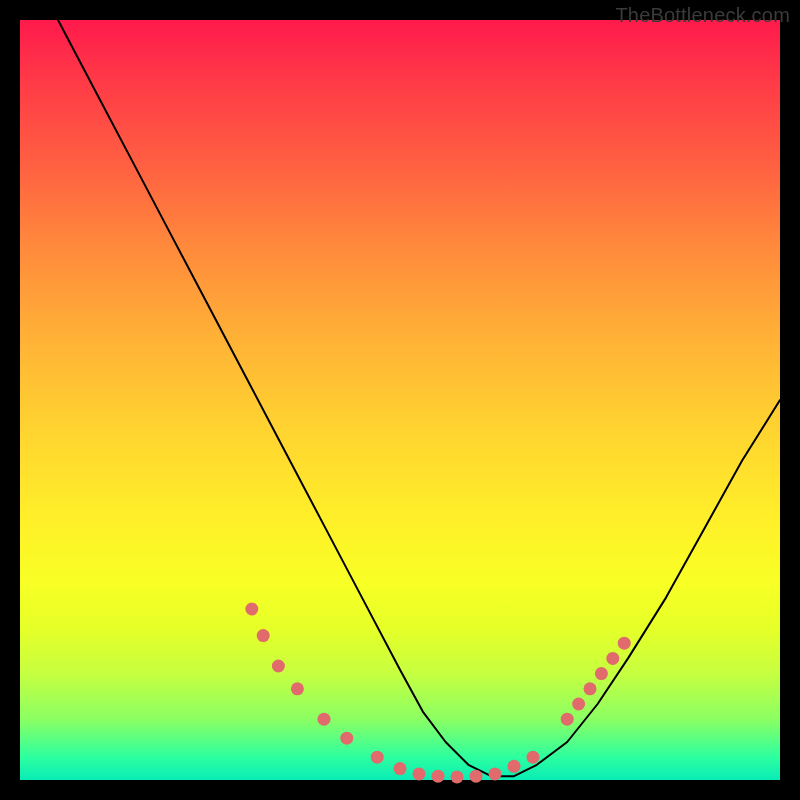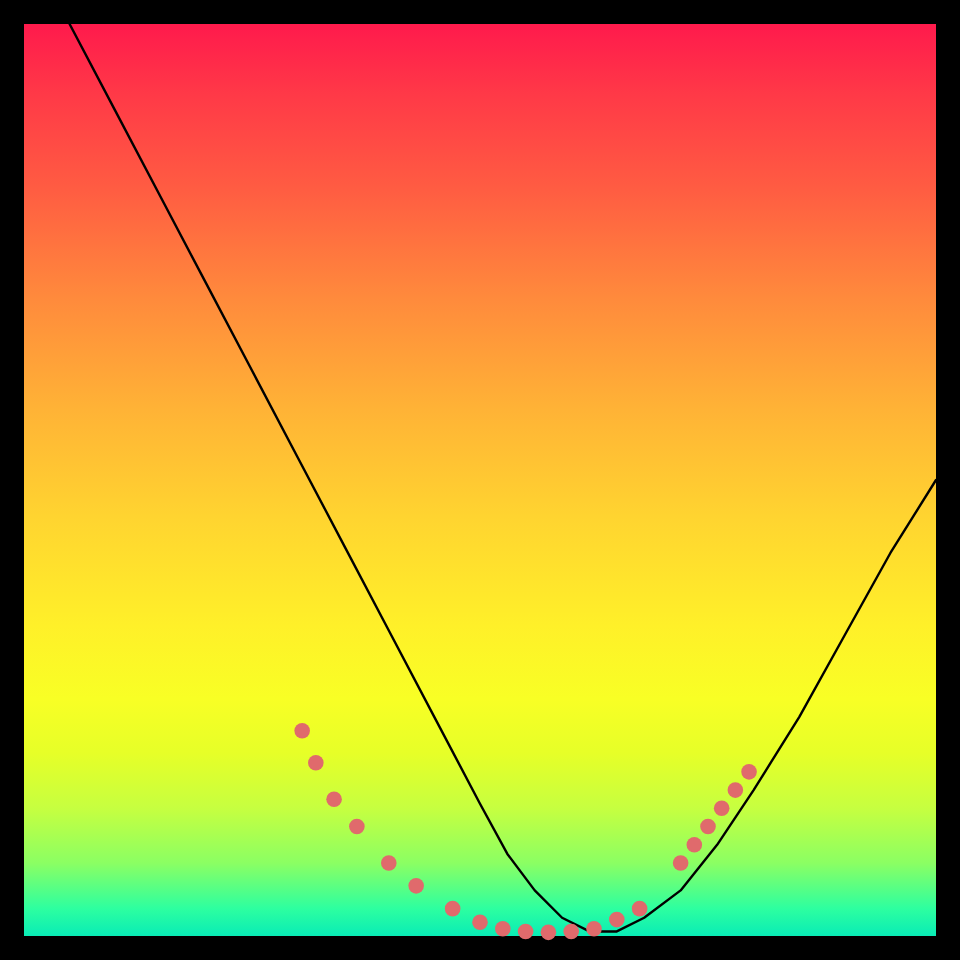--- a/index.html
+++ b/index.html
@@ -51,20 +51,21 @@
   svg {
     position: absolute;
     inset: 0;
     z-index: 10;
   }
 </style>
 </head>
 <body>
 
 <div class="frame">
+  <div class="watermark">TheBottleneck.com</div>
   <div class="plot-area"></div>
   <svg id="chart-svg" viewBox="0 0 800 800" preserveAspectRatio="none">
       <path d="M58.00 20.00 L96.00 92.20 L134.00 164.40 L172.00 236.60 L210.00 308.80 L248.00 381.00 L286.00 453.20 L324.00 525.40 L362.00 597.60 L400.00 669.80 L422.80 711.60 L445.60 742.00 L468.40 764.80 L491.20 776.20 L514.00 776.20 L536.80 764.80 L567.20 742.00 L597.60 704.00 L628.00 658.40 L666.00 597.60 L704.00 529.20 L742.00 460.80 L780.00 400.00" fill="none" stroke="#000000" stroke-width="2" stroke-linecap="round" stroke-linejoin="round"></path>
       <circle cx="251.80" cy="609.00" r="6.5" fill="#e06a6c"></circle>
       <circle cx="263.20" cy="635.60" r="6.5" fill="#e06a6c"></circle>
       <circle cx="278.40" cy="666.00" r="6.5" fill="#e06a6c"></circle>
       <circle cx="297.40" cy="688.80" r="6.5" fill="#e06a6c"></circle>
       <circle cx="324.00" cy="719.20" r="6.5" fill="#e06a6c"></circle>
       <circle cx="346.80" cy="738.20" r="6.5" fill="#e06a6c"></circle>
       <circle cx="377.20" cy="757.20" r="6.5" fill="#e06a6c"></circle>

